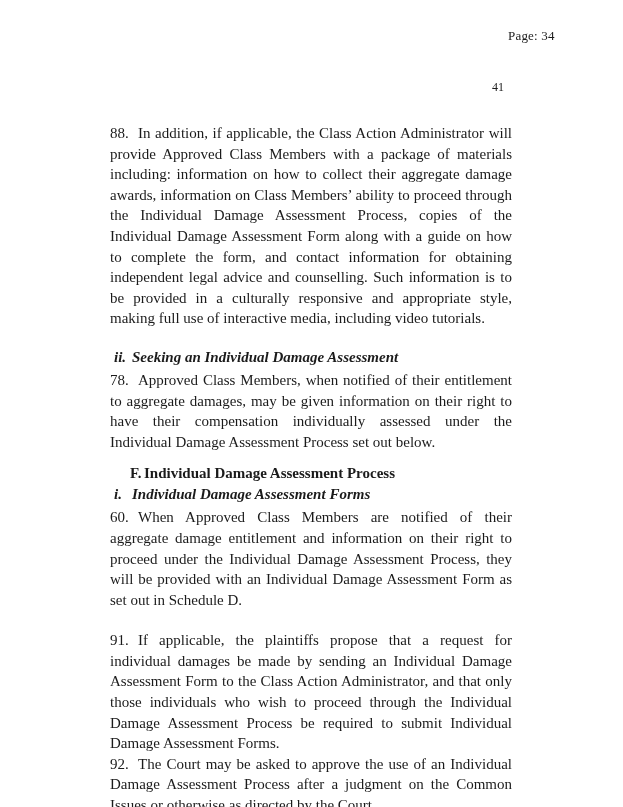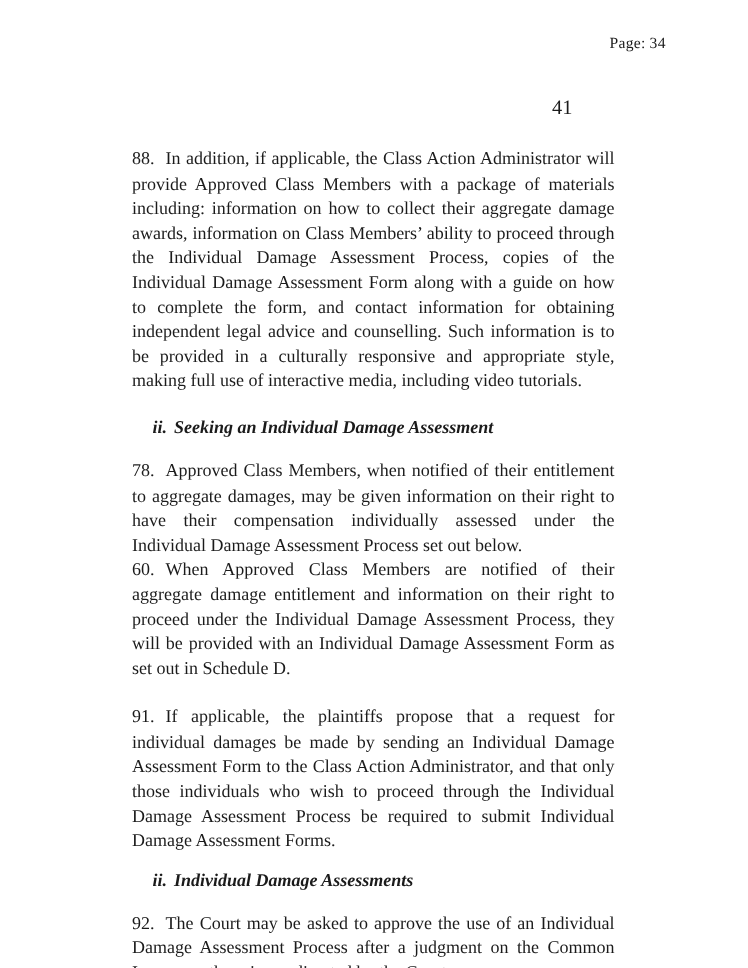--- a/index.html
+++ b/index.html
@@ -20,43 +20,43 @@
     position: absolute;
     top: 28px;
     left: 508px;
     font-size: 13px;
     letter-spacing: 0.2px;
     white-space: nowrap;
   }
   .doc-page-number {
     position: absolute;
     top: 80px;
-    left: 460px;
-    font-size: 17px;
+    left: 492px;
+    font-size: 12px;
   }
   .content {
     position: absolute;
     top: 123px;
     left: 110px;
     width: 402px;
     font-size: 15px;
   }
   .para {
     text-align: justify;
     line-height: 20.6px;
     margin: 0;
   }
   .pnum {
     display: inline-block;
     width: 28px;
   }
   .h {
     font-weight: bold;
     line-height: 17px;
-    margin: 17px;
+    margin: 4px;
     text-align: left;
   }
   .h-italic {
     font-style: italic;
   }
   .h .hnum {
     display: inline-block;
     width: 18px;
     font-style: italic;
   }
@@ -82,24 +82,25 @@
   <div class="doc-page-number">41</div>
 
   <div class="content">
 
     <p class="para"><span class="pnum">88.</span><span>In addition, if applicable, the Class Action Administrator will provide Approved Class Members with a package of materials including: information on how to collect their aggregate damage awards, information on Class Members’ ability to proceed through the Individual Damage Assessment Process, copies of the Individual Damage Assessment Form along with a guide on how to complete the form, and contact information for obtaining independent legal advice and counselling. Such information is to be provided in a culturally responsive and appropriate style, making full use of interactive media, including video tutorials.</span></p>
 
     <p class="h h-italic mt20"><span class="hnum">ii.</span><span>Seeking an Individual Damage Assessment</span></p>
 
     <p class="para"><span class="pnum">78.</span><span>Approved Class Members, when notified of their entitlement to aggregate damages, may be given information on their right to have their compensation individually assessed under the Individual Damage Assessment Process set out below.</span></p>
 
+    <p class="h h-indent mt13"><span class="hnum">F.</span><span>Individual Damage Assessment Process</span></p>
 
+    <p class="h h-italic"><span class="hnum">i.</span><span>Individual Damage Assessment Forms</span></p>
 
     <p class="para"><span class="pnum">60.</span><span>When Approved Class Members are notified of their aggregate damage entitlement and information on their right to proceed under the Individual Damage Assessment Process, they will be provided with an Individual Damage Assessment Form as set out in Schedule D.</span></p>
 
     <p class="para mt8"><span class="pnum">91.</span><span>If applicable, the plaintiffs propose that a request for individual damages be made by sending an Individual Damage Assessment Form to the Class Action Administrator, and that only those individuals who wish to proceed through the Individual Damage Assessment Process be required to submit Individual Damage Assessment Forms.</span></p>
 
-    <p class="h h-italic mt14"><span class="hnum">ii.</span><span>Individual Damage Assessments</span></p>
 
     <p class="para"><span class="pnum">92.</span><span>The Court may be asked to approve the use of an Individual Damage Assessment Process after a judgment on the Common Issues or otherwise as directed by the Court.</span></p>
 
   </div>
 </div>
 
 </body></html>

